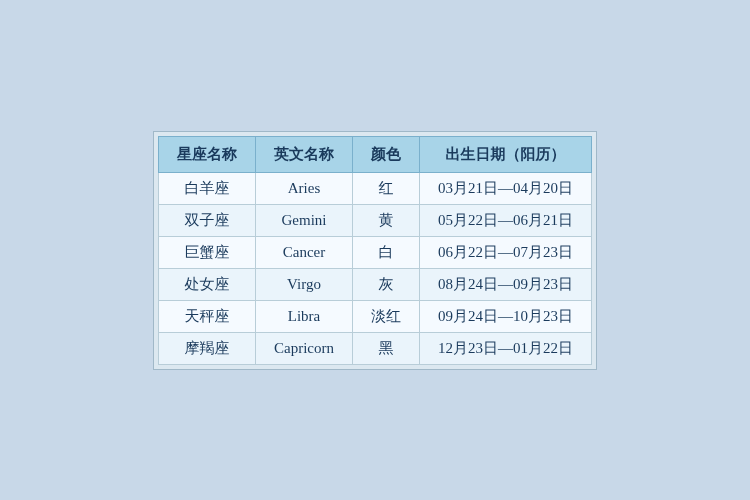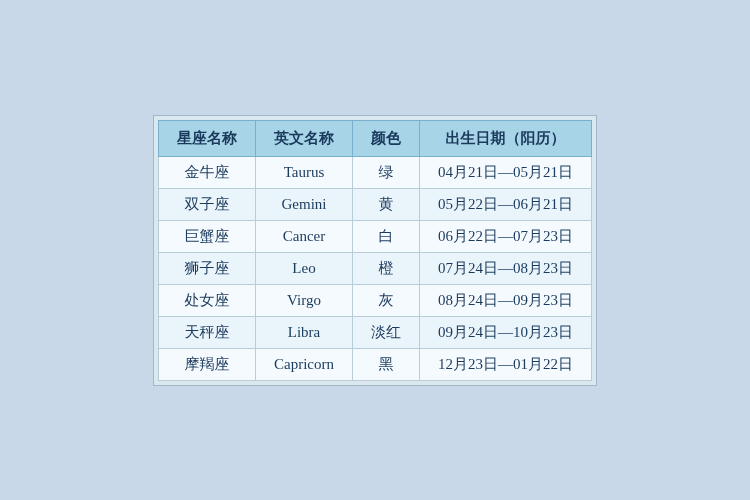--- a/index.html
+++ b/index.html
@@ -61,43 +61,37 @@
   <table>
     <thead>
       <tr>
         <th>星座名称</th>
         <th>英文名称</th>
         <th>颜色</th>
         <th>出生日期（阳历）</th>
       </tr>
     </thead>
     <tbody id="table-body">
-        <tr>
-          <td>金牛座</td>
-          <td>Taurus</td>
-          <td>绿</td>
-          <td>04月21日—05月21日</td>
+    <tr>
+          <td>白羊座</td>
+          <td>Aries</td>
+          <td>红</td>
+          <td>03月21日—04月20日</td>
         </tr>
         <tr>
           <td>双子座</td>
           <td>Gemini</td>
           <td>黄</td>
           <td>05月22日—06月21日</td>
         </tr>
         <tr>
           <td>巨蟹座</td>
           <td>Cancer</td>
           <td>白</td>
           <td>06月22日—07月23日</td>
-        </tr>
-        <tr>
-          <td>狮子座</td>
-          <td>Leo</td>
-          <td>橙</td>
-          <td>07月24日—08月23日</td>
         </tr>
         <tr>
           <td>处女座</td>
           <td>Virgo</td>
           <td>灰</td>
           <td>08月24日—09月23日</td>
         </tr>
         <tr>
           <td>天秤座</td>
           <td>Libra</td>

